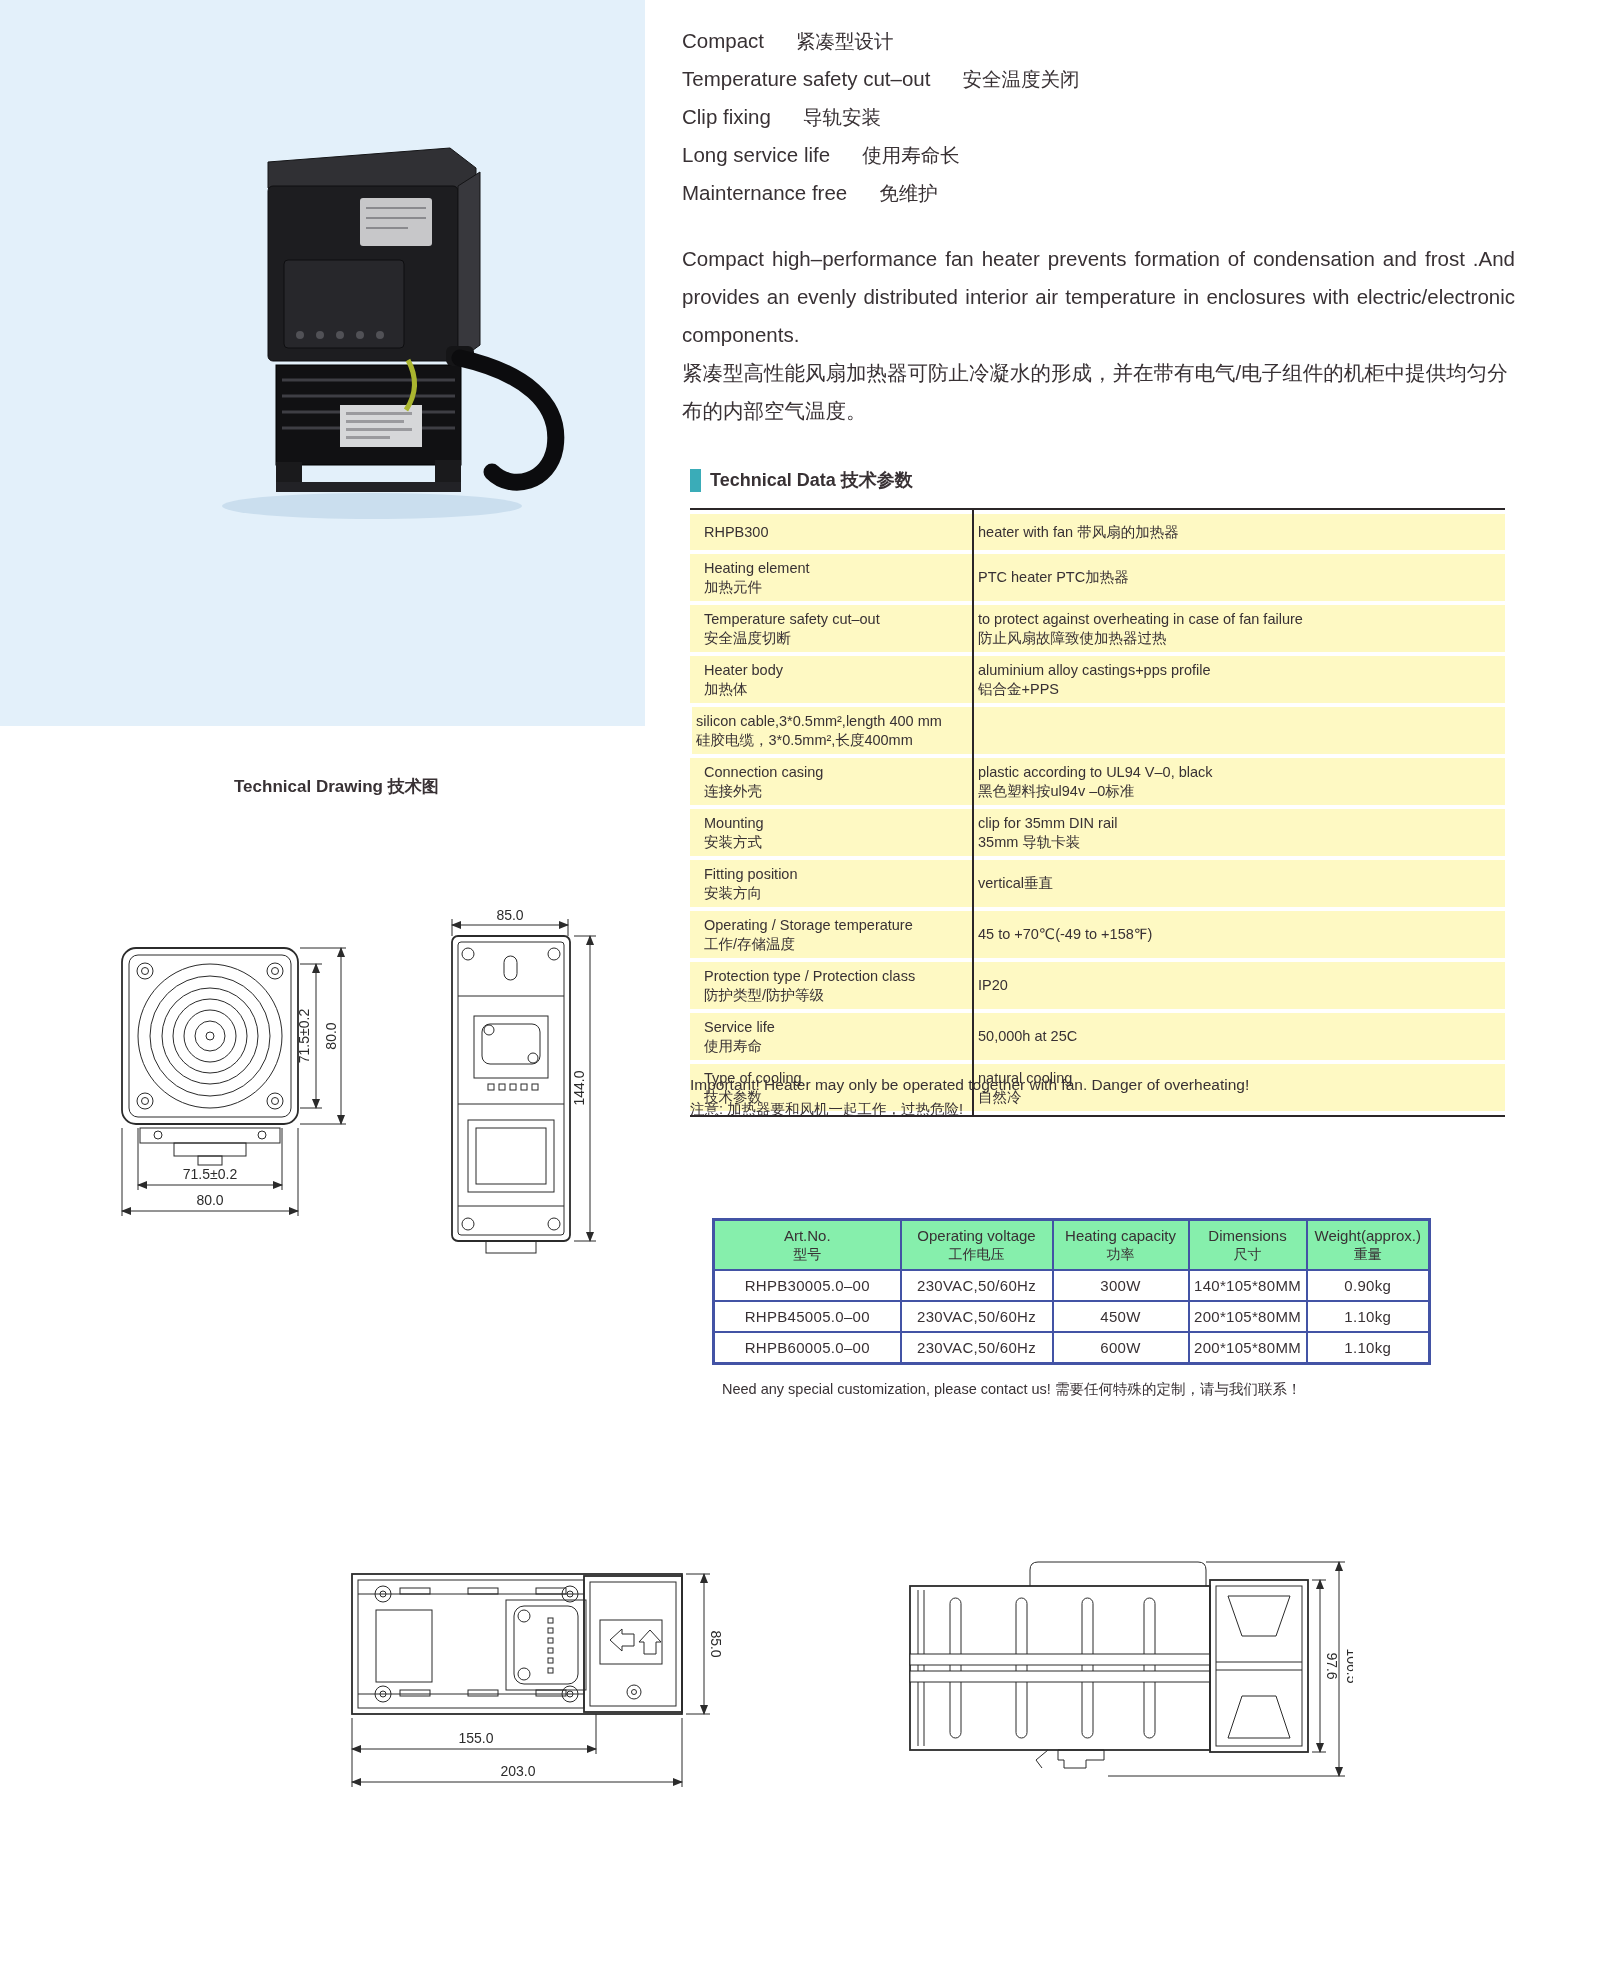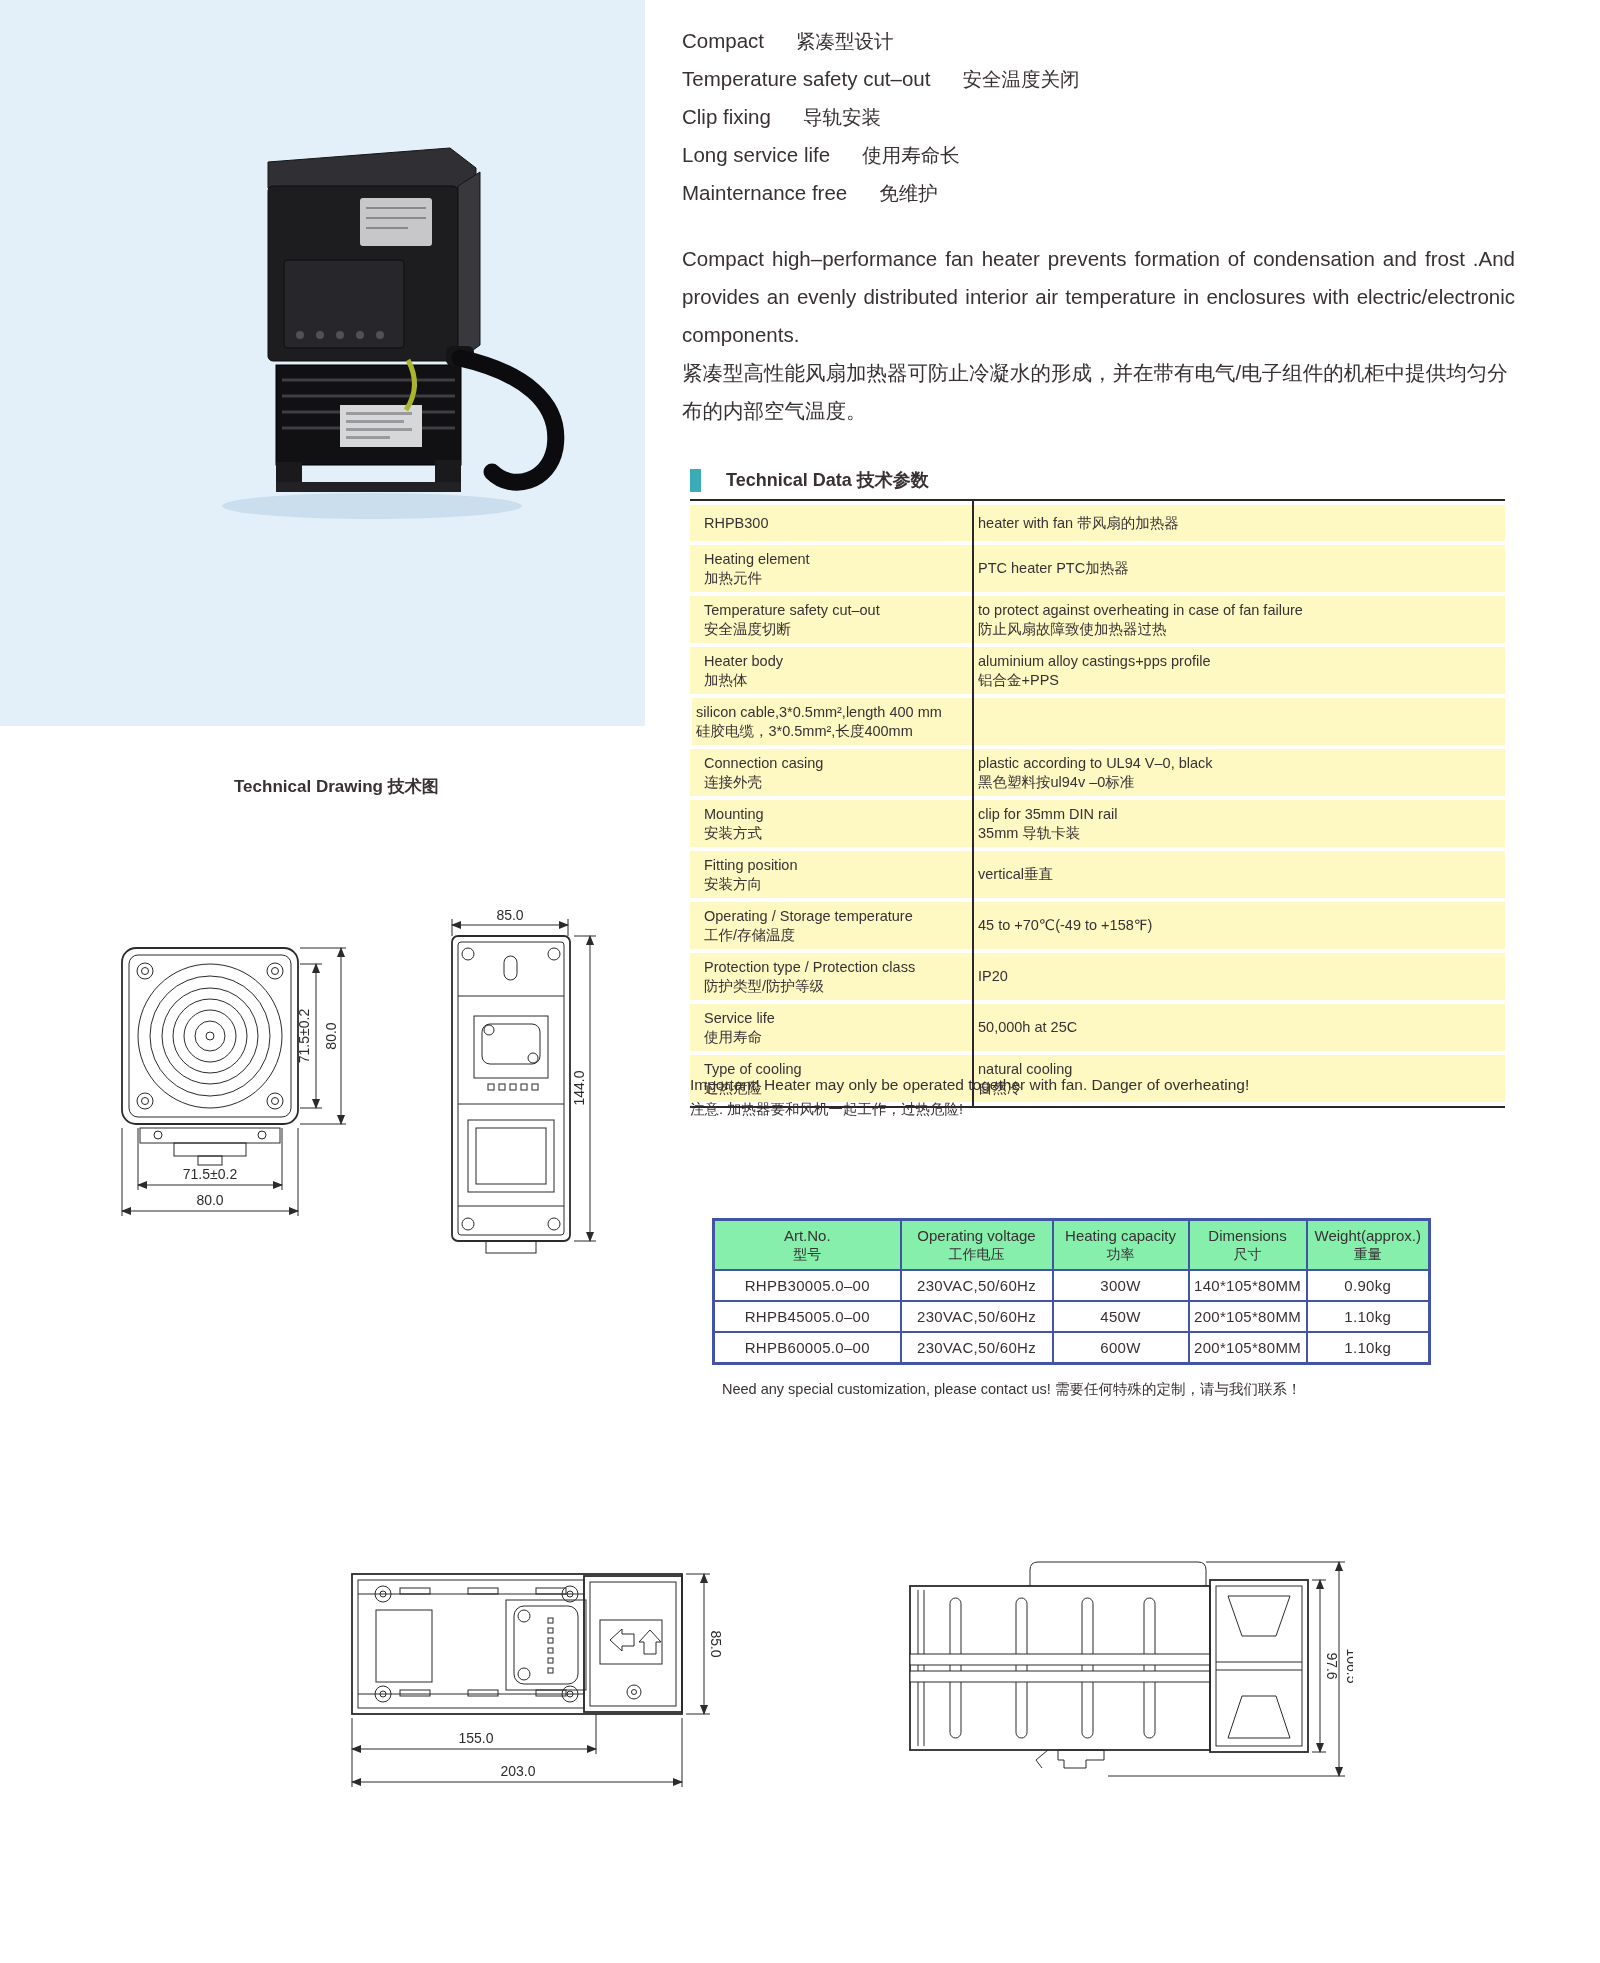--- a/index.html
+++ b/index.html
@@ -11,21 +11,21 @@
   .photo{position:absolute;left:150px;top:110px}
 
   .features{position:absolute;left:682px;top:22px;width:833px}
   .feat{font-size:20.5px;line-height:37px;white-space:nowrap}
   .feat .cn{margin-left:32px;font-size:19.5px}
 
   .desc{position:absolute;left:682px;top:240px;width:833px;font-size:20.5px;line-height:38px}
   .desc-en{text-align:justify}
 
   .tech{position:absolute;left:690px;top:468px;width:815px}
-  .tech-title{display:flex;align-items:center;gap:25px;font-size:18px;font-weight:700;margin-bottom:7px}
+  .tech-title{display:flex;align-items:center;gap:9px;font-size:18px;font-weight:700;margin-bottom:16px}
   .tech-bar{width:11px;height:23px;background:#3aacb8;flex:0 0 auto}
   .tdata{position:relative;border-top:2.5px solid #2b2628;border-bottom:2.5px solid #2b2628;padding:4px 0}
   .tdata::after{content:"";position:absolute;left:282px;top:0;bottom:0;width:2px;background:#2b2628}
   .td-row{display:flex;margin-bottom:4px}
   .td-row:last-child{margin-bottom:0}
   .td-cell{background:#fef9c3;display:flex;flex-direction:column;justify-content:center;min-height:36px;padding:5px 10px;font-size:14.5px;line-height:18.5px}
   .td-param{width:282px;padding-left:14px}
   .td-value{flex:1;margin-left:2px;padding-left:4px}
   .l2:empty{display:none}
 
@@ -208,21 +208,21 @@
             <span class="l1">Service life</span>
             <span class="l2">使用寿命</span>
           </div>
           <div class="td-cell td-value">
             <span class="l1">50,000h at 25C</span>
           </div>
         </div>
       <div class="td-row">
           <div class="td-cell td-param">
             <span class="l1">Type of cooling</span>
-            <span class="l2">过热危险</span>
+            <span class="l2">技术参数</span>
           </div>
           <div class="td-cell td-value">
             <span class="l1">natural cooling</span>
             <span class="l2">自然冷</span>
           </div>
         </div>
     </div>
   </div>
 
   <div class="note">

